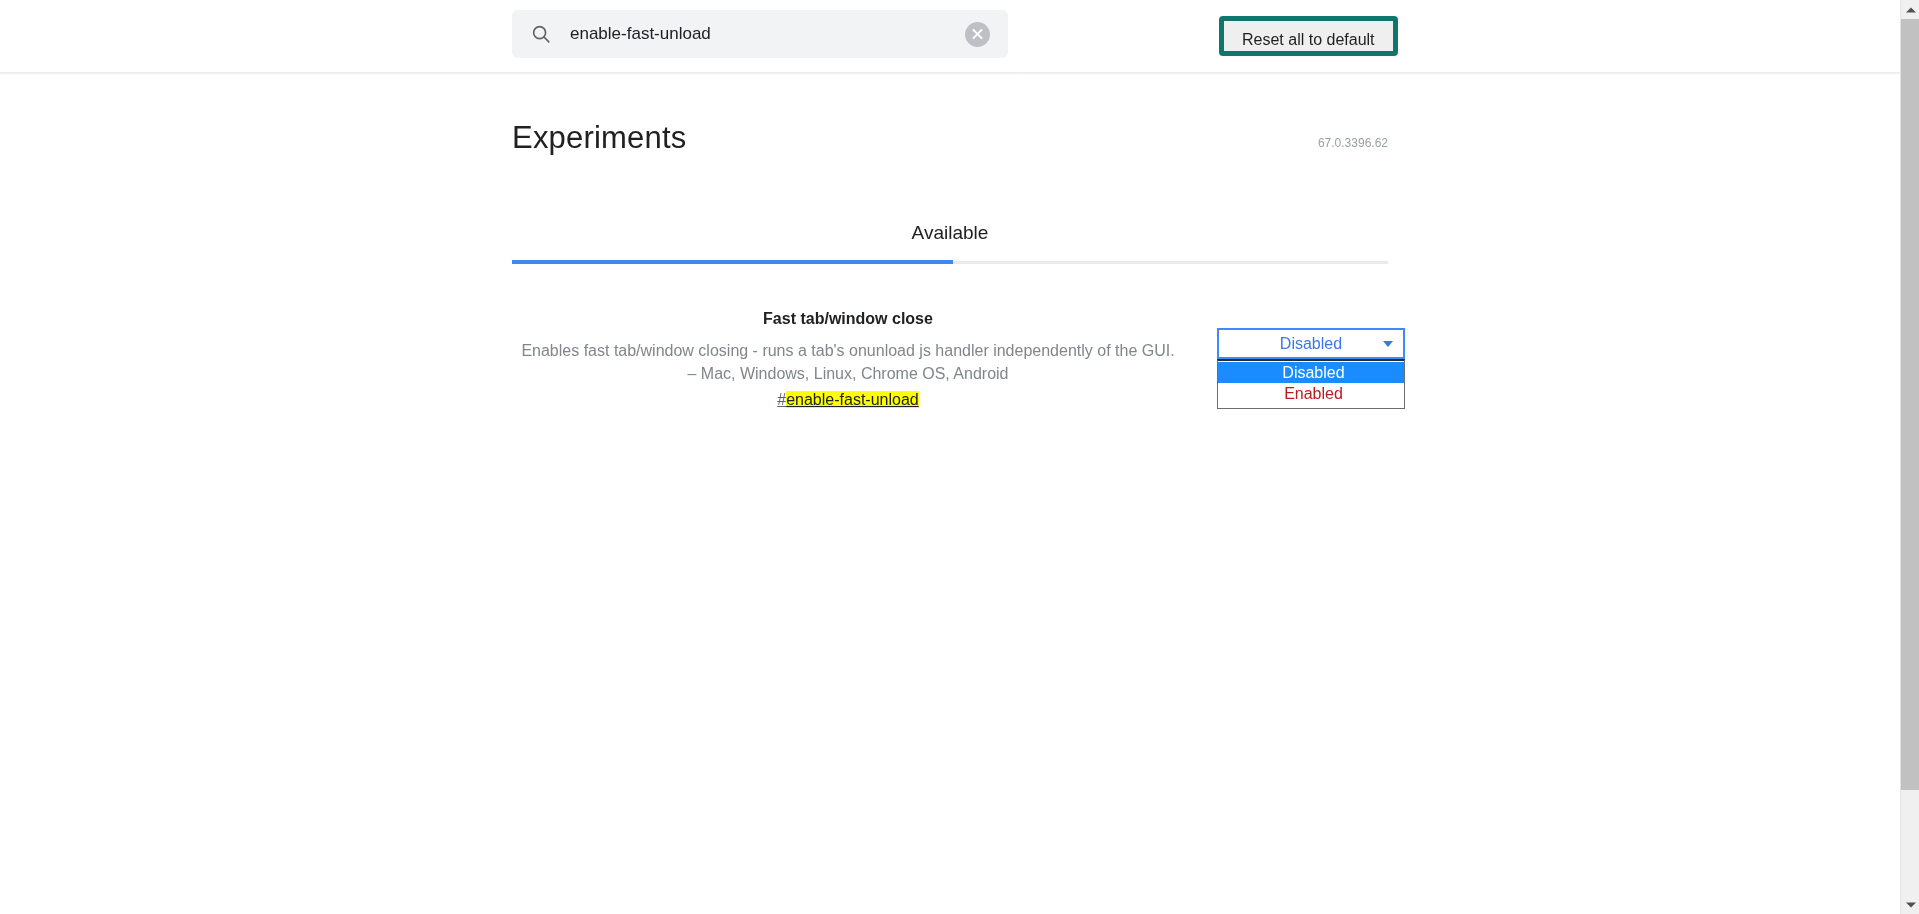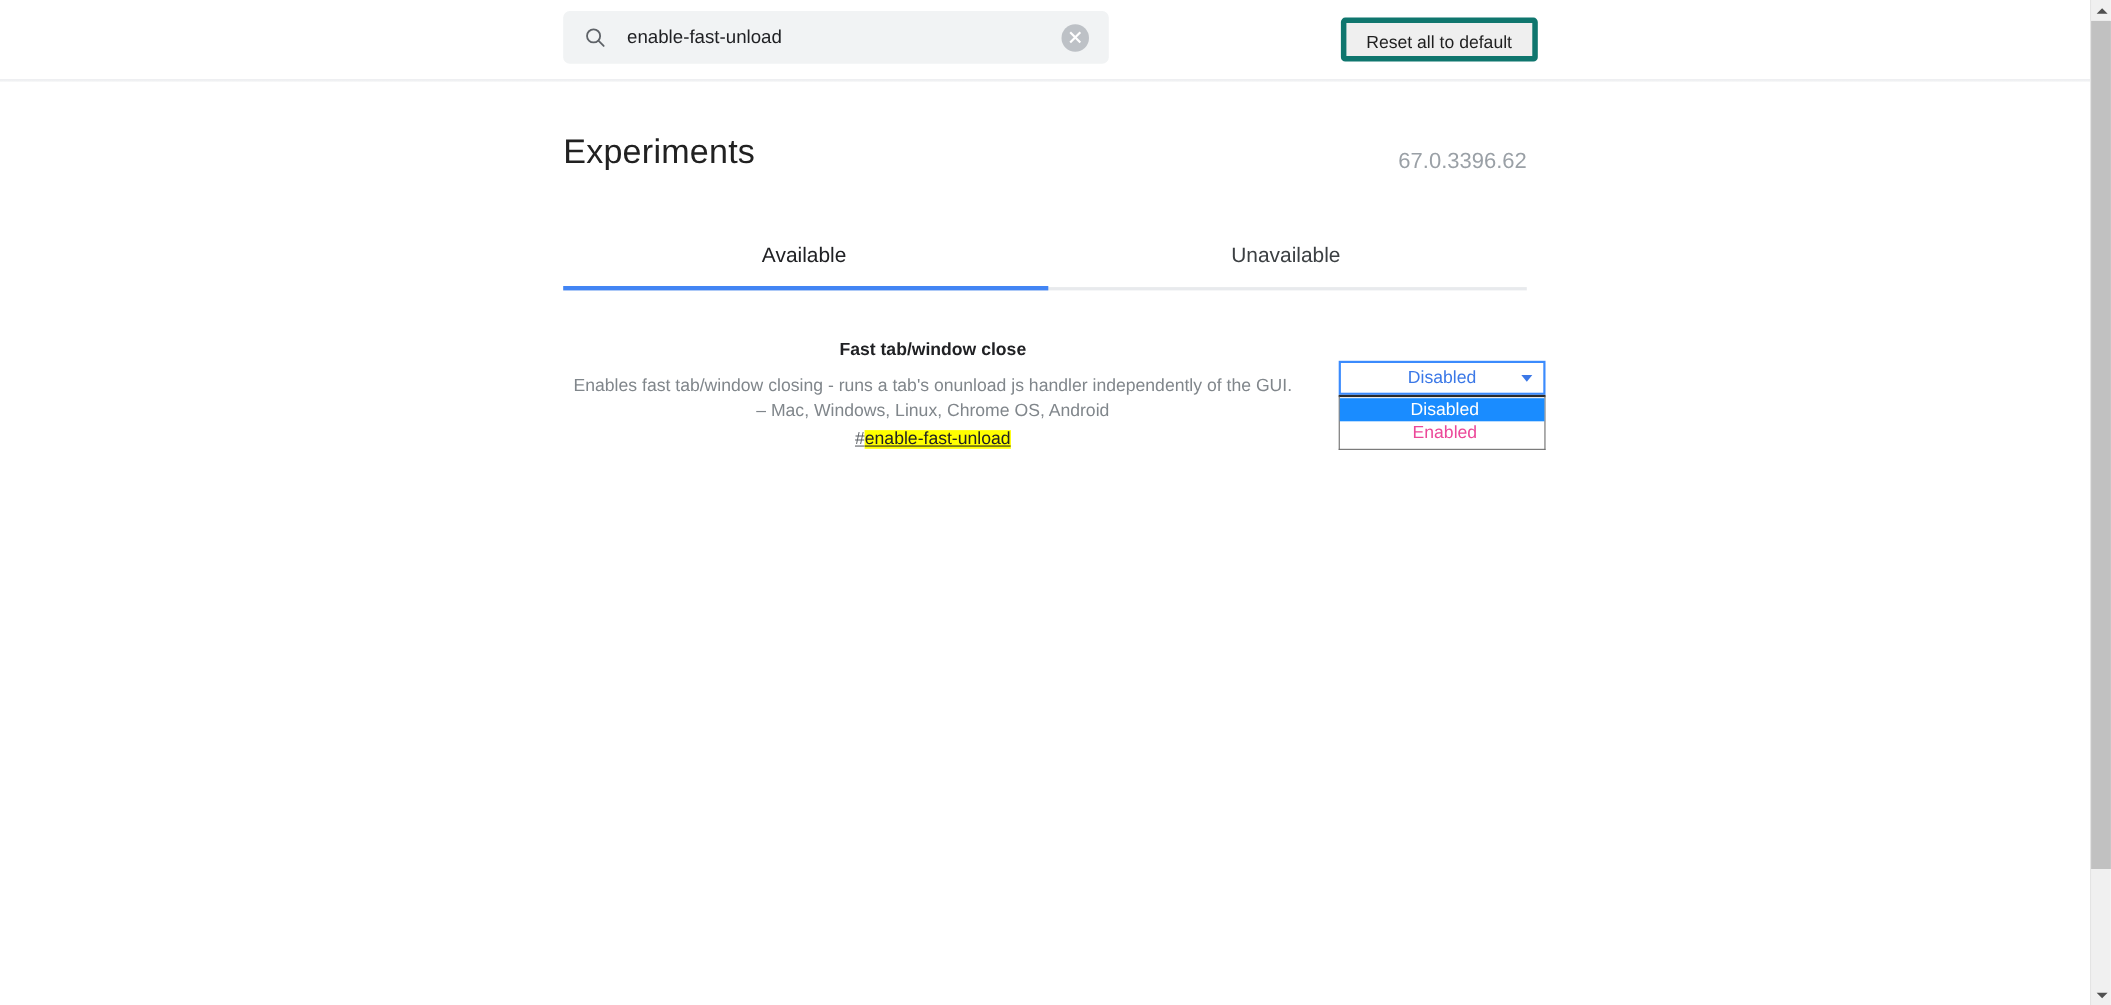--- a/index.html
+++ b/index.html
@@ -122,21 +122,21 @@
     top: 0;
     font-size: 31px;
     font-weight: 400;
     color: #212121;
     letter-spacing: 0.2px;
   }
   .version {
     position: absolute;
     right: 0;
     top: 16px;
-    font-size: 20px;
+    font-size: 12px;
     color: #9aa0a6;
   }
 
   .tabs {
     position: relative;
     margin-top: 16px;
     height: 56px;
     display: flex;
   }
   .tab {
@@ -256,21 +256,21 @@
     border: 1px solid #6d6d6d;
     border-top: 2px solid #2b2b2b;
     background: #ffffff;
     padding: 1px 0 4px 0;
     z-index: 20;
   }
   .select-option {
     font-size: 16px;
     line-height: 21px;
     padding: 0 0 0 5px;
-    color: #ec4899;
+    color: #b91c1c;
     cursor: pointer;
     white-space: nowrap;
   }
   .select-option.selected {
     background: #1a8cff;
     color: #ffffff;
   }
 
   
   .scrollbar {
@@ -339,21 +339,20 @@
 
 <div class="content">
 
   <div class="title-row">
     <div class="page-title">Experiments</div>
     <div class="version">67.0.3396.62</div>
   </div>
 
   <div class="tabs">
     <div class="tab active">Available</div>
-    <div class="tab">Unavailable</div>
     <div class="tabs-underline"></div>
     <div class="tabs-indicator"></div>
   </div>
 
   <div class="experiment">
 
     <div class="exp-text">
       <div class="exp-title">Fast tab/window close</div>
       <div class="exp-desc">Enables fast tab/window closing - runs a tab's onunload js handler independently of the GUI.</div>
       <div class="exp-platforms">– Mac, Windows, Linux, Chrome OS, Android</div>

